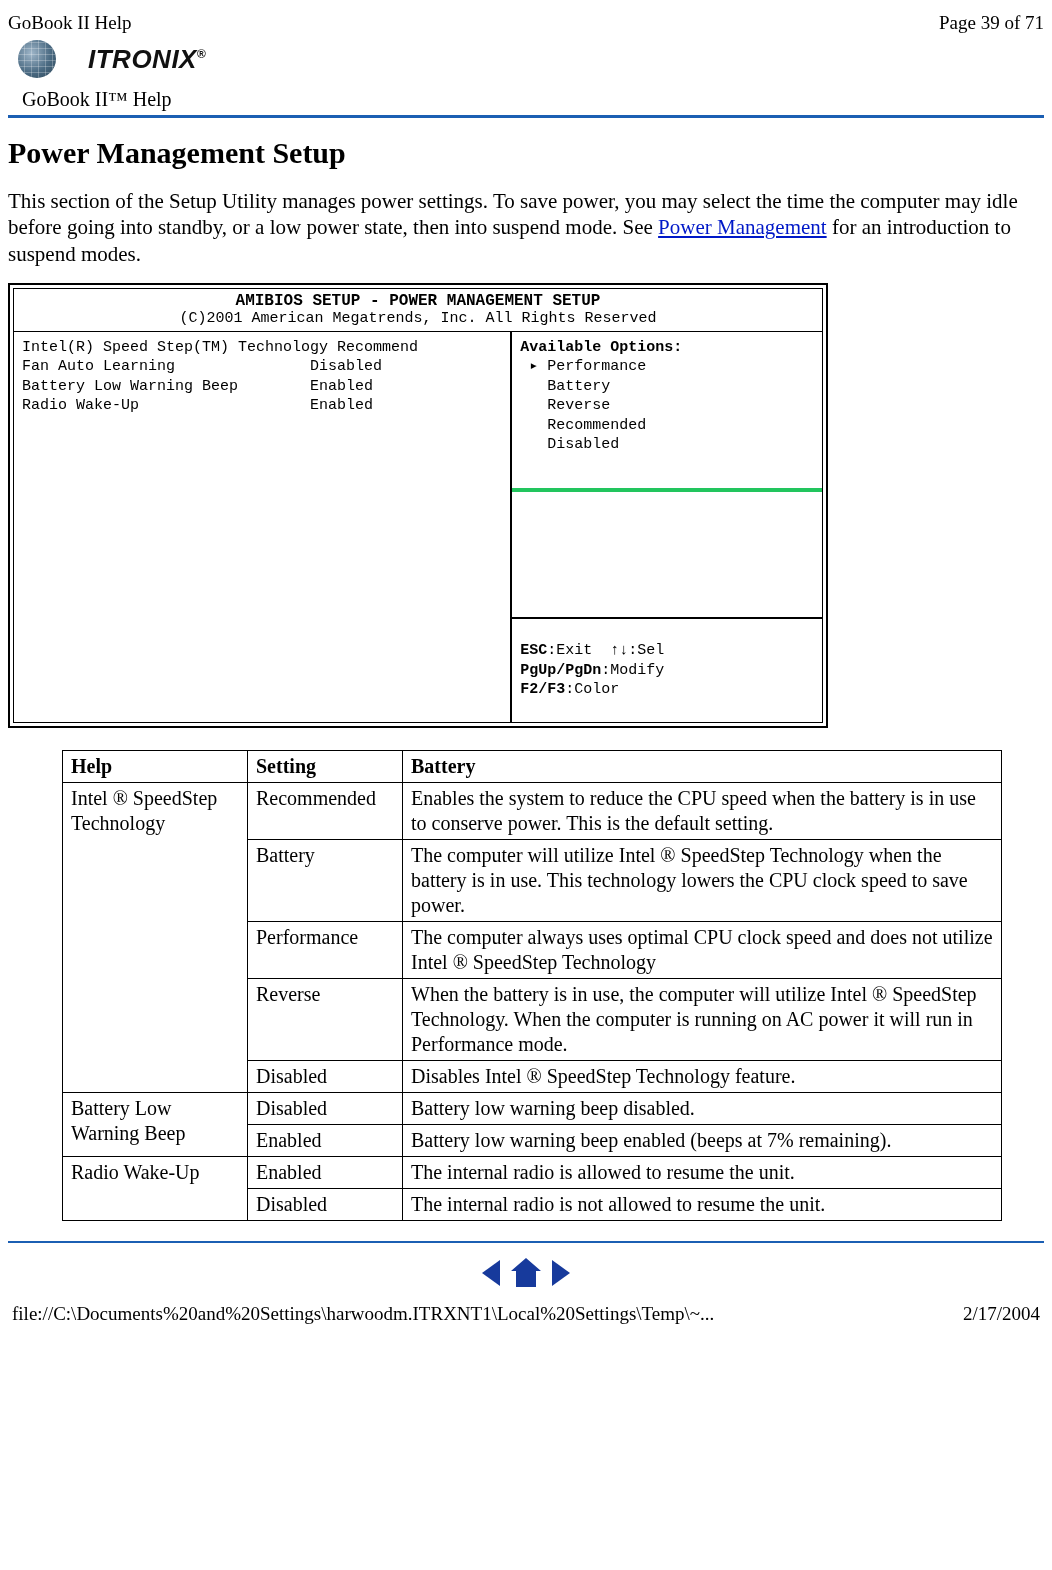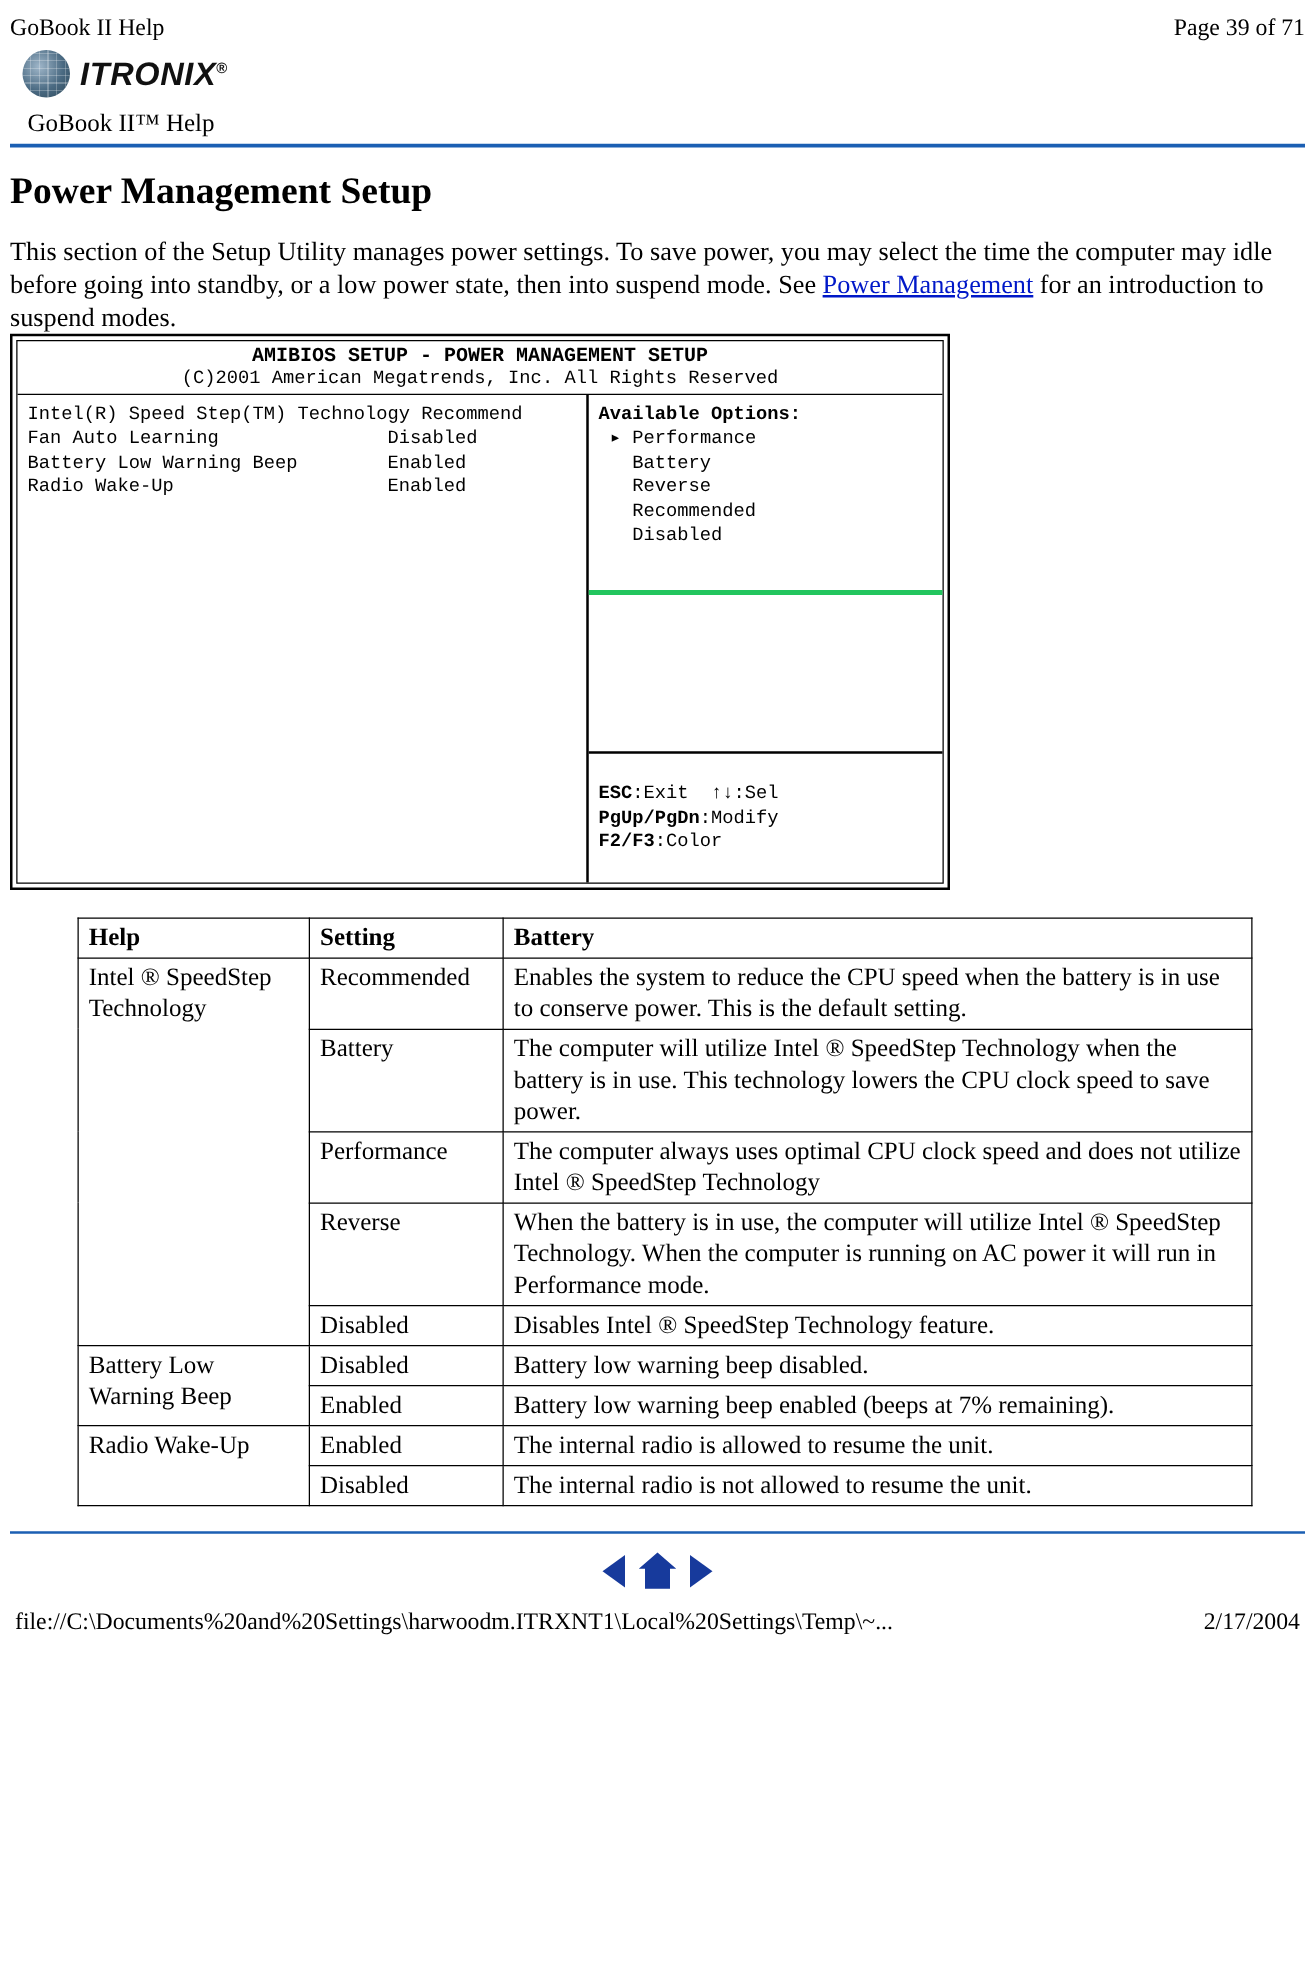--- a/index.html
+++ b/index.html
@@ -43,50 +43,51 @@
                 repeating-linear-gradient(90deg, transparent 0 6px, rgba(255,255,255,.25) 6px 7px);
     border-radius:50%;
   }
   .logo-text {
     font-family: Arial, Helvetica, sans-serif;
     font-weight: 900;
     font-style: italic;
     font-size: 26px;
     letter-spacing: 0.5px;
     color: #111;
+    margin-left: 24px;
   }
   .logo-text sup { font-size: 12px; font-style: normal; vertical-align: super; }
   .subhead {
     font-size: 20px;
     margin: 10px 0 4px 14px;
   }
   hr.blue-rule {
     border: none;
     border-top: 3px solid #1b5fb3;
     margin: 4px 0 18px 0;
   }
   hr.blue-rule.thin { border-top-width: 2px; margin: 20px 0 14px 0; }
   h2.section-title {
     font-size: 30px;
     font-weight: bold;
     margin: 0 0 18px 0;
   }
   p.intro {
     font-size: 21px;
     line-height: 1.25;
-    margin: 0 0 0 0;
+    margin: 0 0 16px 0;
   }
   a.link { color: #0018c8; text-decoration: underline; }
 
   
   .bios-frame {
     border: 2px solid #000;
     padding: 3px;
     margin-bottom: 22px;
-    width: 752px;
+    width: 820px;
   }
   .bios-inner {
     border: 1px solid #000;
   }
   .bios-title {
     text-align: center;
     font-family: "Courier New", monospace;
     font-weight: bold;
     font-size: 16px;
     padding: 3px 4px 0 4px;

